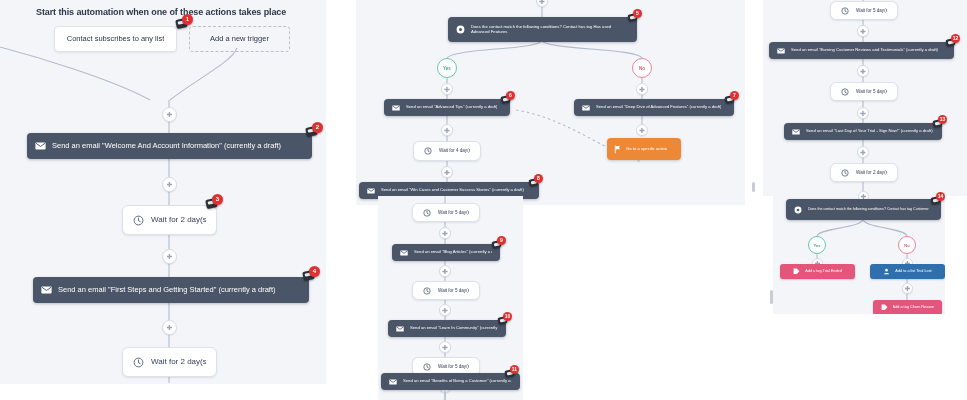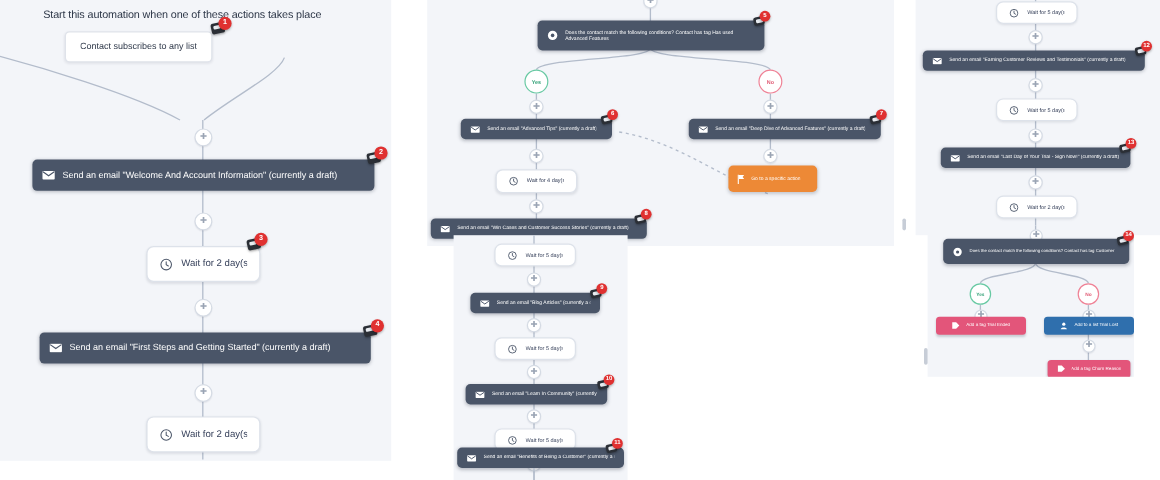--- a/index.html
+++ b/index.html
@@ -90,21 +90,21 @@
   .marker .badge{
     position:absolute;right:-1px;top:-2px;width:11px;height:11px;border-radius:50%;
     background:#e03131;color:#fff;font-size:6px;line-height:11px;text-align:center;
     font-weight:700;box-shadow:0 1px 2px rgba(0,0,0,.3);
   }
   .marker.sm{width:13px;height:13px;}
   .marker.sm .pin{width:9px;height:7px;}
   .marker.sm .badge{width:9px;height:9px;font-size:5px;line-height:9px;}
 
   .title{
-    position:absolute;font-weight:400;color:#2d3748;white-space:nowrap;
+    position:absolute;font-weight:700;color:#2d3748;white-space:nowrap;
   }
   .vscroll{position:absolute;background:#c7cdd7;border-radius:2px;}
 </style>
 </head>
 <body>
 
 <div class="panel" id="panel-left">
   <div class="flow">
 
     <svg class="edges" width="326" height="384">
@@ -112,20 +112,23 @@
         <path d="M0,47 C30,55 110,78 150,100"></path>
         <path d="M237,48 C232,62 195,80 170,100"></path>
         <line x1="169" y1="100" x2="169" y2="383"></line>
       </g>
     </svg>
 
     <div class="title" style="left:36px;top:7px;font-size:9px;letter-spacing:-.1px;">Start this automation when one of these actions takes place</div>
 
     <div class="node node-trigger" style="left:54px;top:26px;width:123px;height:26px;">
       <span class="lbl" style="font-size:7.5px;">Contact subscribes to any list</span>
+    </div>
+    <div class="node node-trigger dashed" style="left:189px;top:26px;width:101px;height:26px;">
+      <span class="lbl" style="font-size:7.5px;">Add a new trigger</span>
     </div>
     <div class="marker" style="left:176px;top:16px;">
       <div class="pin"></div>
       <div class="badge">1</div>
     </div>
 
     <div class="plus" style="left:162px;top:107px;width:15px;height:15px;">
         <span>✚</span>
       </div>
     <div class="plus" style="left:162px;top:177px;width:15px;height:15px;">

